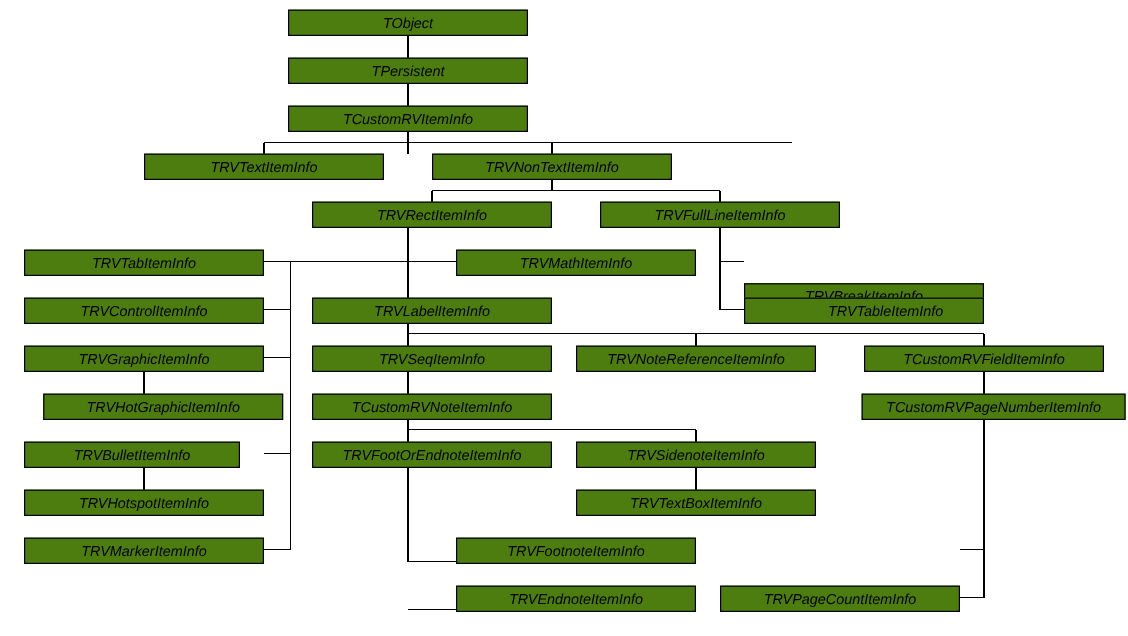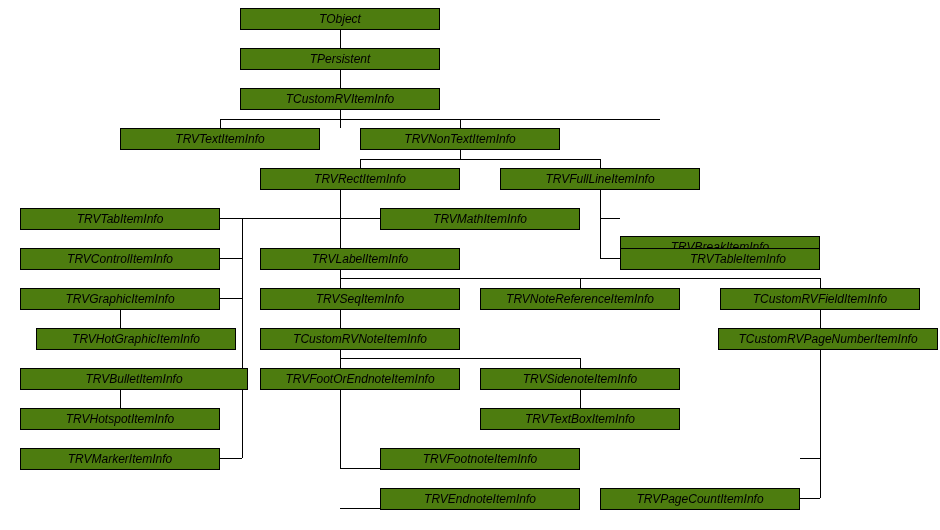--- a/index.html
+++ b/index.html
@@ -91,21 +91,21 @@
     <div class="node" style="left: 20px; top: 248px; width: 200px;">TRVControlItemInfo</div>
     <div class="node" style="left: 260px; top: 248px; width: 200px;">TRVLabelItemInfo</div>
     <div class="node" style="left: 620px; top: 248px; width: 200px; padding-left: 36px;">TRVTableItemInfo</div>
     <div class="node" style="left: 20px; top: 288px; width: 200px;">TRVGraphicItemInfo</div>
     <div class="node" style="left: 260px; top: 288px; width: 200px;">TRVSeqItemInfo</div>
     <div class="node" style="left: 480px; top: 288px; width: 200px;">TRVNoteReferenceItemInfo</div>
     <div class="node" style="left: 720px; top: 288px; width: 200px;">TCustomRVFieldItemInfo</div>
     <div class="node" style="left: 36px; top: 328px; width: 200px;">TRVHotGraphicItemInfo</div>
     <div class="node" style="left: 260px; top: 328px; width: 200px;">TCustomRVNoteItemInfo</div>
     <div class="node" style="left: 718px; top: 328px; width: 220px;">TCustomRVPageNumberItemInfo</div>
-    <div class="node" style="left: 20px; top: 368px; width: 228px;">TRVBulletItemInfo</div>
+    <div class="node" style="left: 20px; top: 368px; width: 180px;">TRVBulletItemInfo</div>
     <div class="node" style="left: 260px; top: 368px; width: 200px;">TRVFootOrEndnoteItemInfo</div>
     <div class="node" style="left: 480px; top: 368px; width: 200px;">TRVSidenoteItemInfo</div>
     <div class="node" style="left: 20px; top: 408px; width: 200px;">TRVHotspotItemInfo</div>
     <div class="node" style="left: 480px; top: 408px; width: 200px;">TRVTextBoxItemInfo</div>
     <div class="node" style="left: 20px; top: 448px; width: 200px;">TRVMarkerItemInfo</div>
     <div class="node" style="left: 380px; top: 448px; width: 200px;">TRVFootnoteItemInfo</div>
     <div class="node" style="left: 380px; top: 488px; width: 200px;">TRVEndnoteItemInfo</div>
     <div class="node" style="left: 600px; top: 488px; width: 200px;">TRVPageCountItemInfo</div>
   </div>
 

